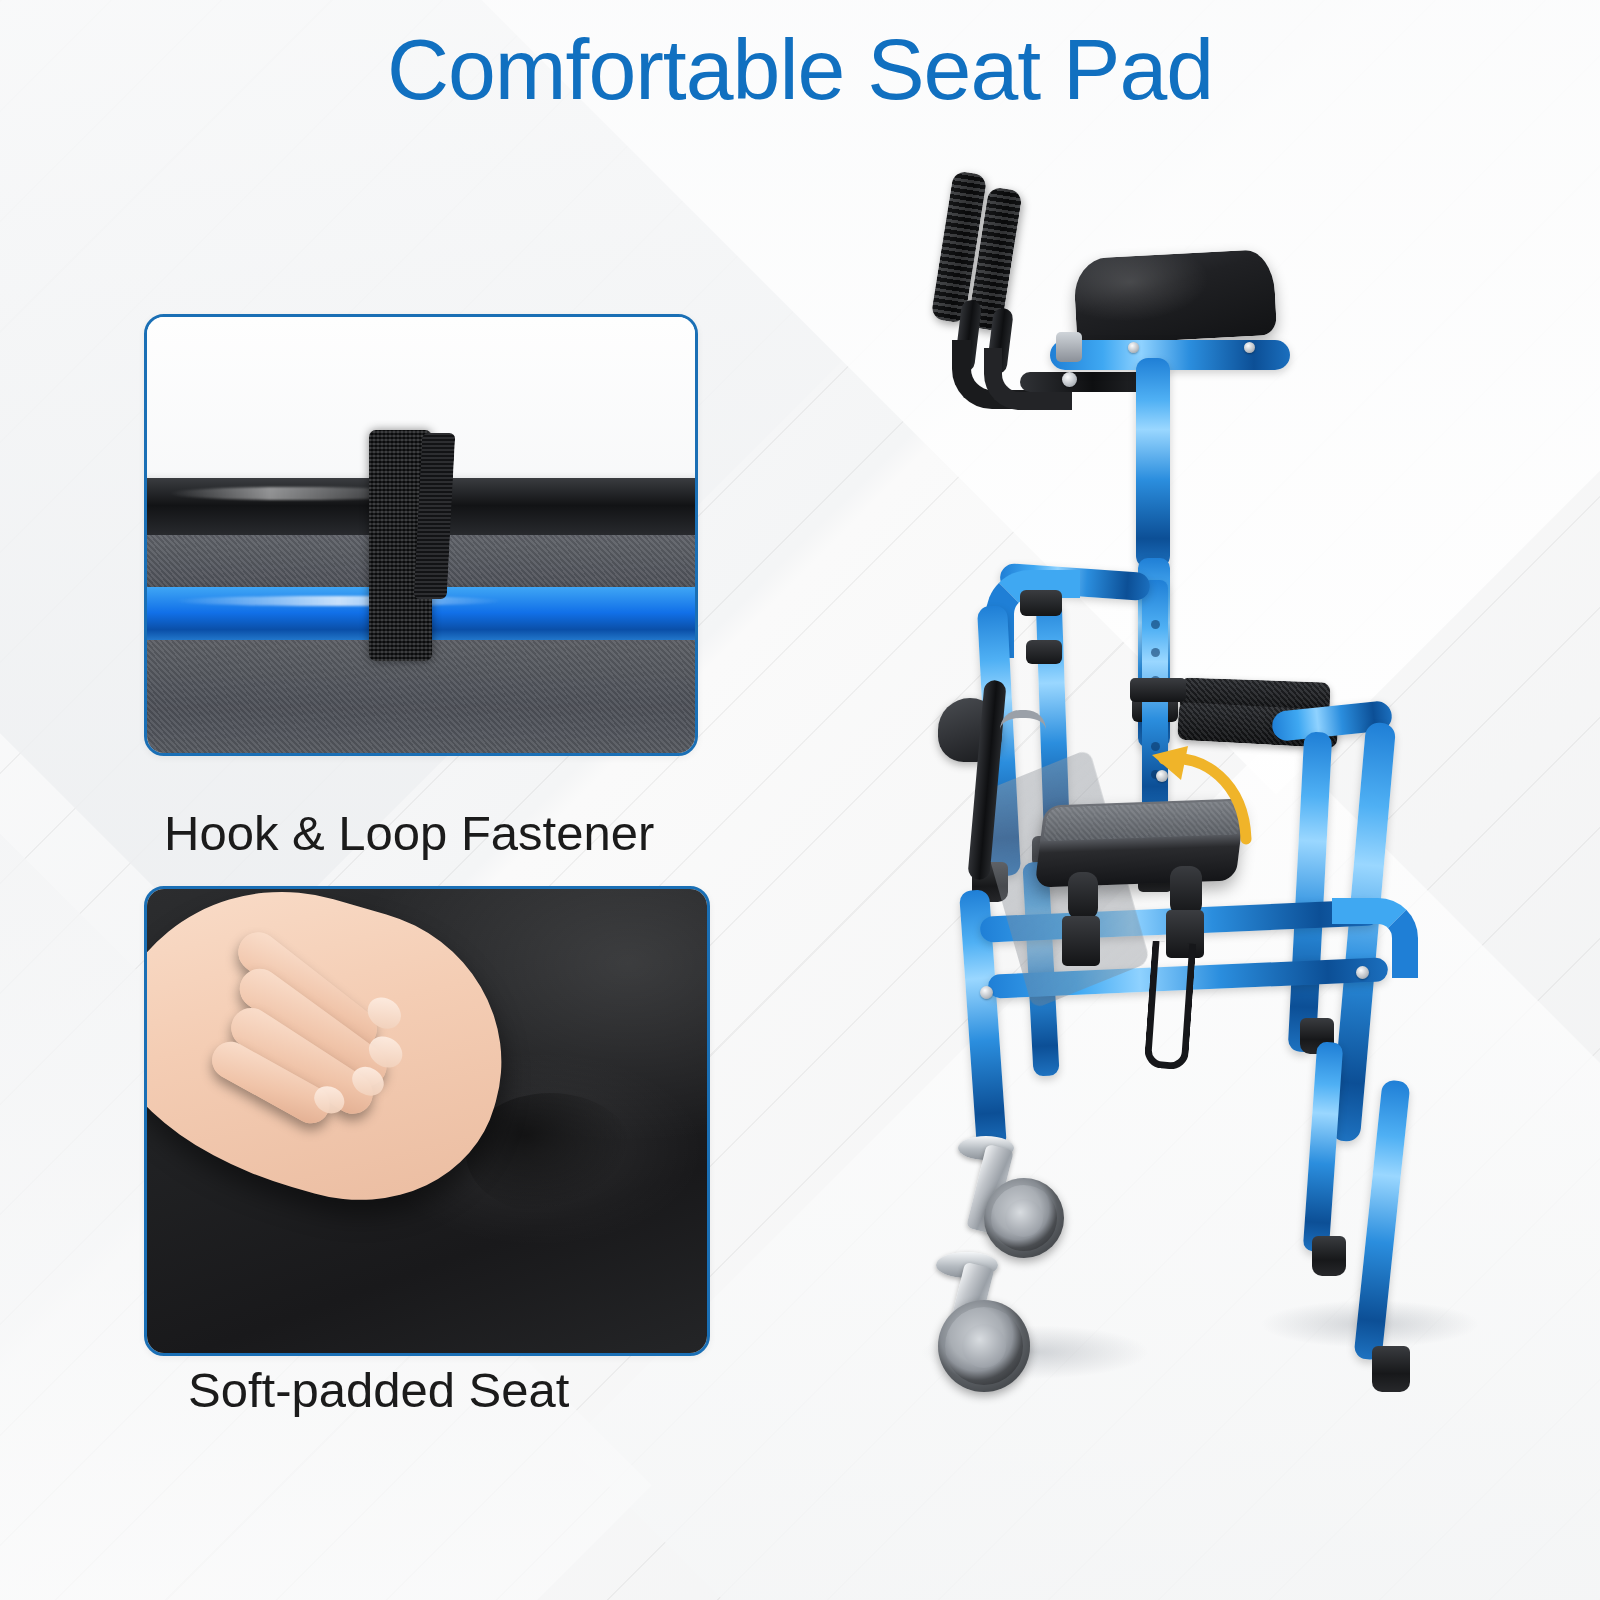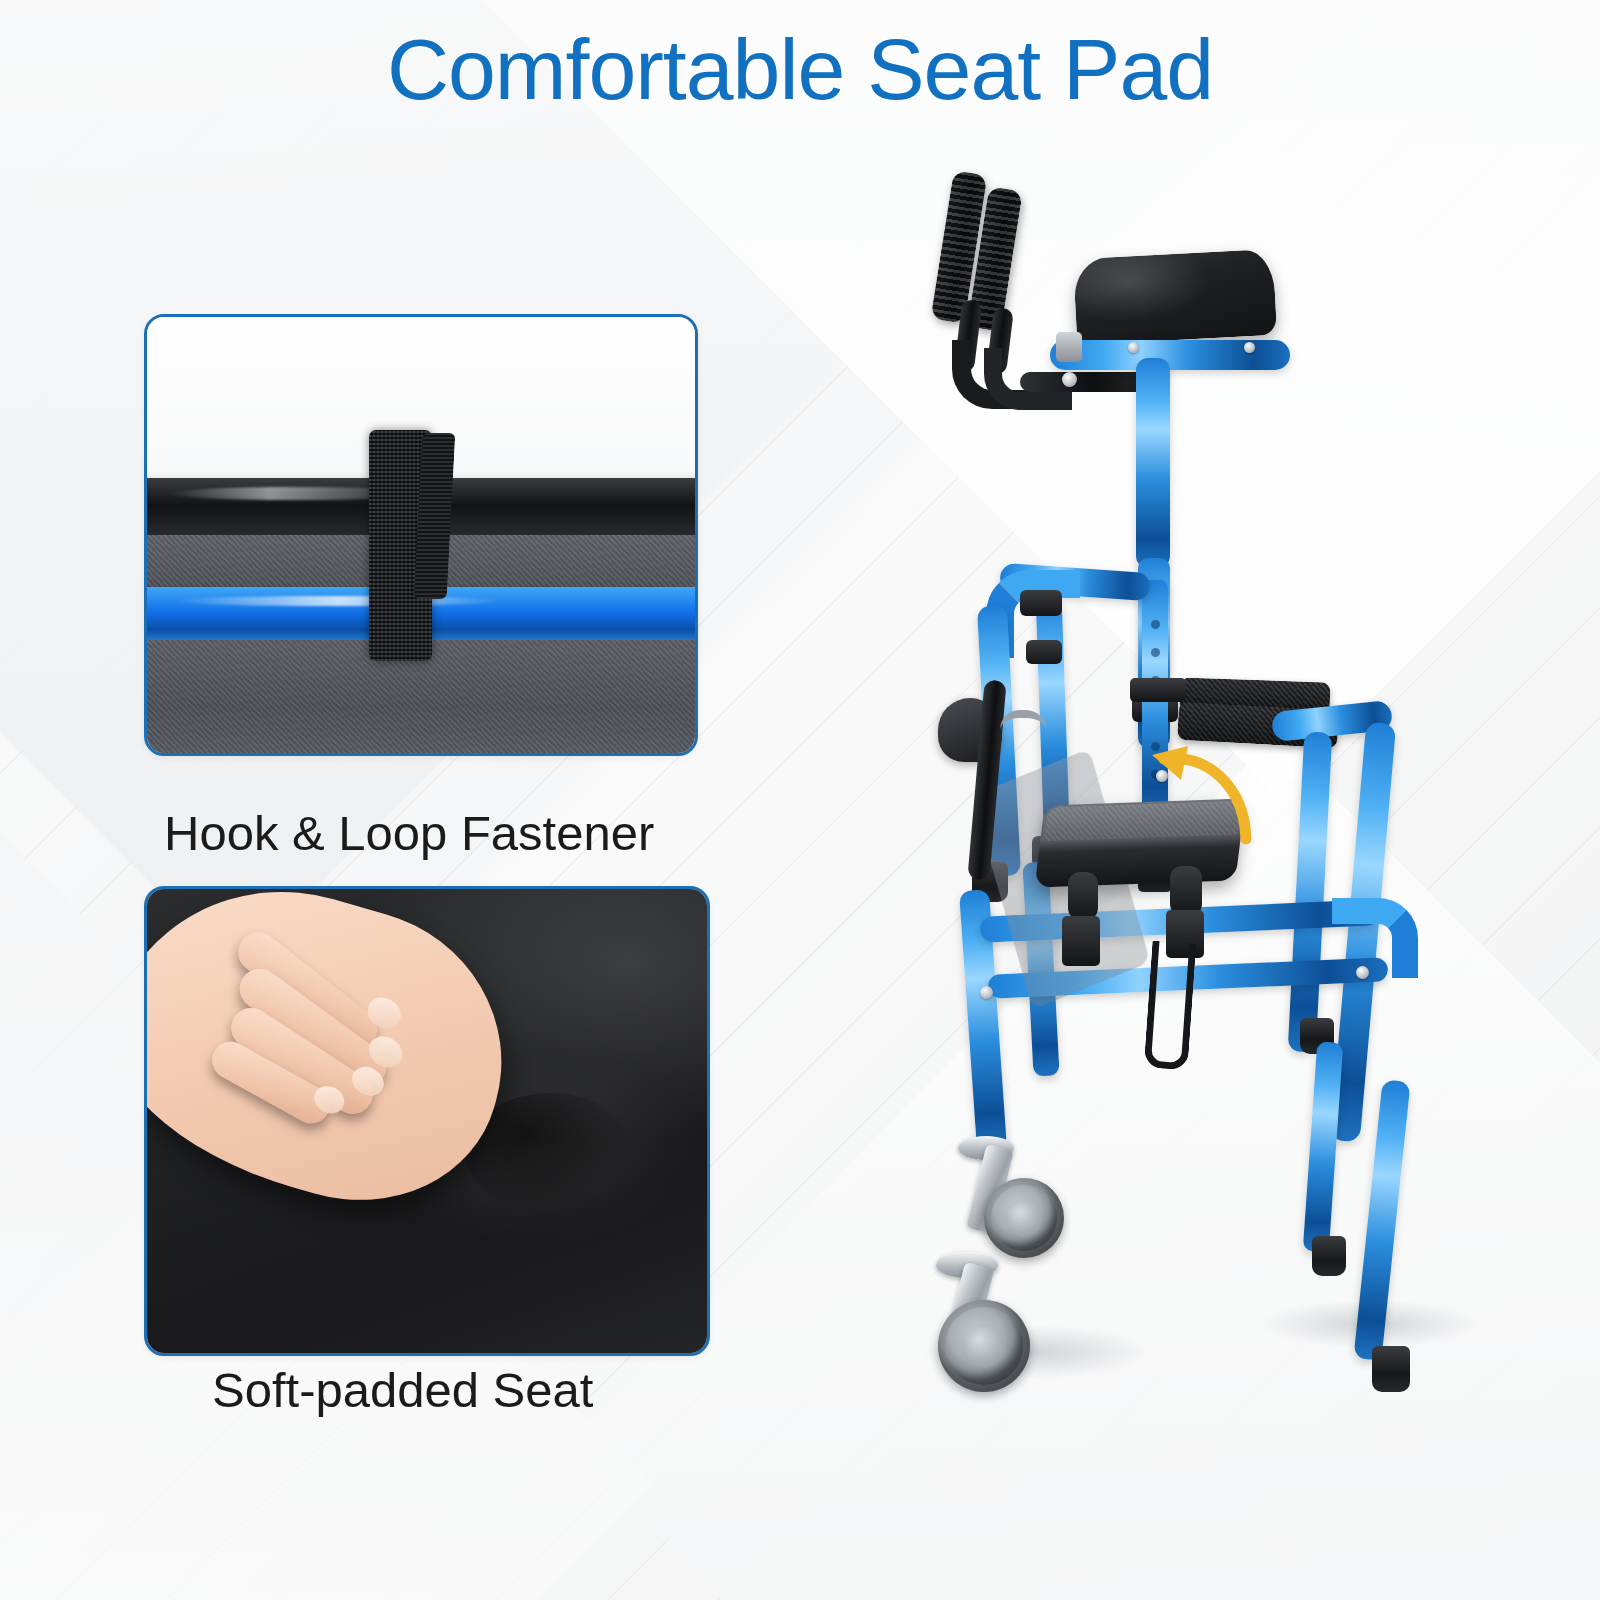--- a/index.html
+++ b/index.html
@@ -62,21 +62,21 @@
   #inset1{left:144px;top:314px;width:548px;height:436px;}
   #inset2{left:144px;top:886px;width:560px;height:464px;}
 
   .caption{
     position:absolute;
     font-size:49px;color:#1b1b1b;
     font-family:"Liberation Sans", sans-serif;
     white-space:nowrap;
   }
   #cap1{left:164px;top:760px;margin-top:45px;}
-  #cap2{left:212px;top:1362px;}
+  #cap2{left:188px;top:1362px;}
 
   
   .i1-white{position:absolute;left:0;top:0;width:100%;height:42%;
     background:linear-gradient(180deg,#fefefe 0%,#f7f8f9 100%);}
   .i1-blackbar{position:absolute;left:-4%;top:37%;width:112%;height:14%;
     background:linear-gradient(180deg,#3a3c40 0%,#121315 45%,#2b2d31 100%);
     border-radius:10px/50%;
     box-shadow:0 5px 12px rgba(0,0,0,.35);}
   .i1-glint{position:absolute;left:4%;top:39%;width:46%;height:3%;
     background:linear-gradient(90deg,rgba(255,255,255,0) 0%,rgba(255,255,255,.5) 40%,rgba(255,255,255,0) 100%);

